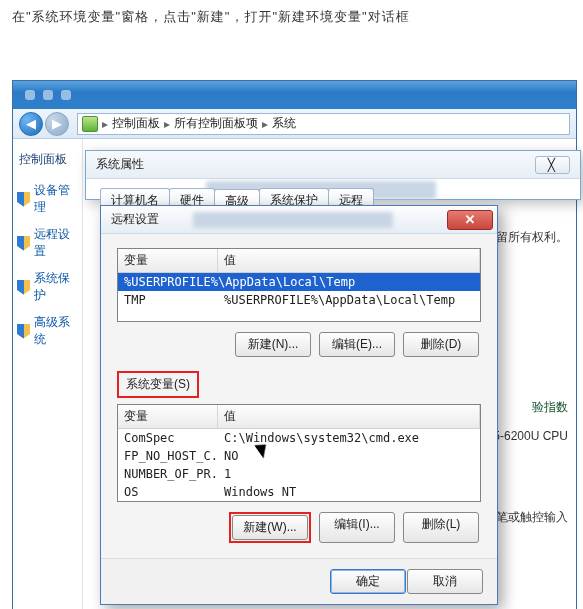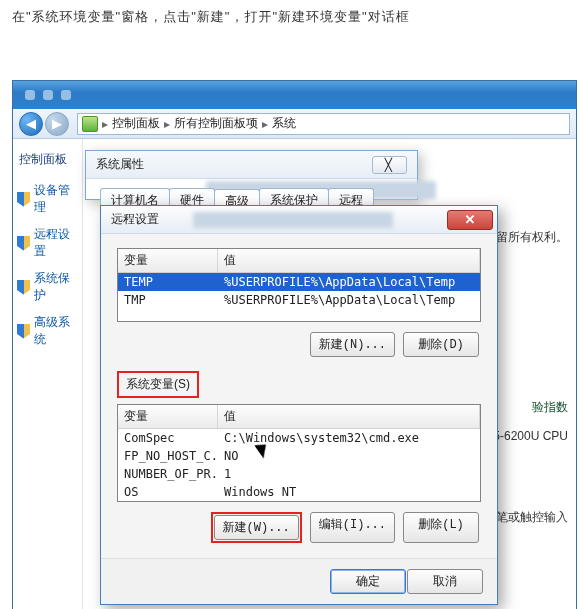--- a/index.html
+++ b/index.html
@@ -107,21 +107,21 @@
   }
   .cp-main { flex:1; position:relative; padding:8px 10px; font-size:12px; color:#333;}
   .cp-main .right-text { position:absolute; right:8px; }
   .rt1 { top:90px;} .rt2 { top:260px; color:#14532d;} .rt3{top:290px;} .rt4{top:370px;}
 
   
   .sysprop {
     position:absolute;
     left: 85px;
     top: 150px;
-    width: 333px;
+    width: 496px;
     height: 50px;
     background:#fff;
     border:1px solid #7ba7d6;
     box-shadow: 4px 4px 12px rgba(0,0,0,.25);
   }
   .sysprop-title {
     height:28px;
     background:linear-gradient(#f6f9fc,#e7eef6);
     border-bottom:1px solid #cfdbe9;
     display:flex;align-items:center;padding:0 10px;
@@ -210,21 +210,21 @@
   .row.sel { background:#1e62d0; color:#fff; }
   .btnrow {
     display:flex; justify-content:flex-end; gap:8px;
     margin:10px 2px 0 0;
   }
   .winbtn {
     min-width:76px; padding:3px 8px;
     border:1px solid #888; border-radius:3px;
     background:linear-gradient(#fefefe,#e6e6e6);
     font-size:12px;text-align:center;cursor:pointer;
-    font-family:Liberation Mono, monospace;
+    font-family:Liberation Sans, sans-serif;
   }
   .winbtn.primary {
     border:1px solid #3a77c6;
     box-shadow: 0 0 0 1px #8ab7ea inset;
   }
   .hl-red {
     border:2px solid #e52222;
     padding:1px;
   }
   .sys-label-box {
@@ -333,32 +333,32 @@
   </div>
   <div class="env-body">
 
     <div class="listbox lb1">
       <div class="list-head">
         <div class="col-var">变量</div>
         <div class="col-val">值</div>
       </div>
       <div class="list-rows">
         <div class="row sel">
-          <div class="col-var">TEMP</div>
           <div class="col-val">%USERPROFILE%\AppData\Local\Temp</div>
         </div>
         <div class="row">
           <div class="col-var">TMP</div>
           <div class="col-val">%USERPROFILE%\AppData\Local\Temp</div>
         </div>
       </div>
     </div>
 
     <div class="btnrow">
       <div class="winbtn">新建(N)...</div>
+      <div class="winbtn">编辑(E)...</div>
       <div class="winbtn">删除(D)</div>
     </div>
 
     <div style="height:14px"></div>
     <span class="hl-red sys-label-box">
       <span class="group-label" style="margin:0;padding:2px 6px;display:inline-block">系统变量(S)</span>
     </span>
     <div style="height:6px"></div>
 
     <div class="listbox lb2" style="position:relative">

